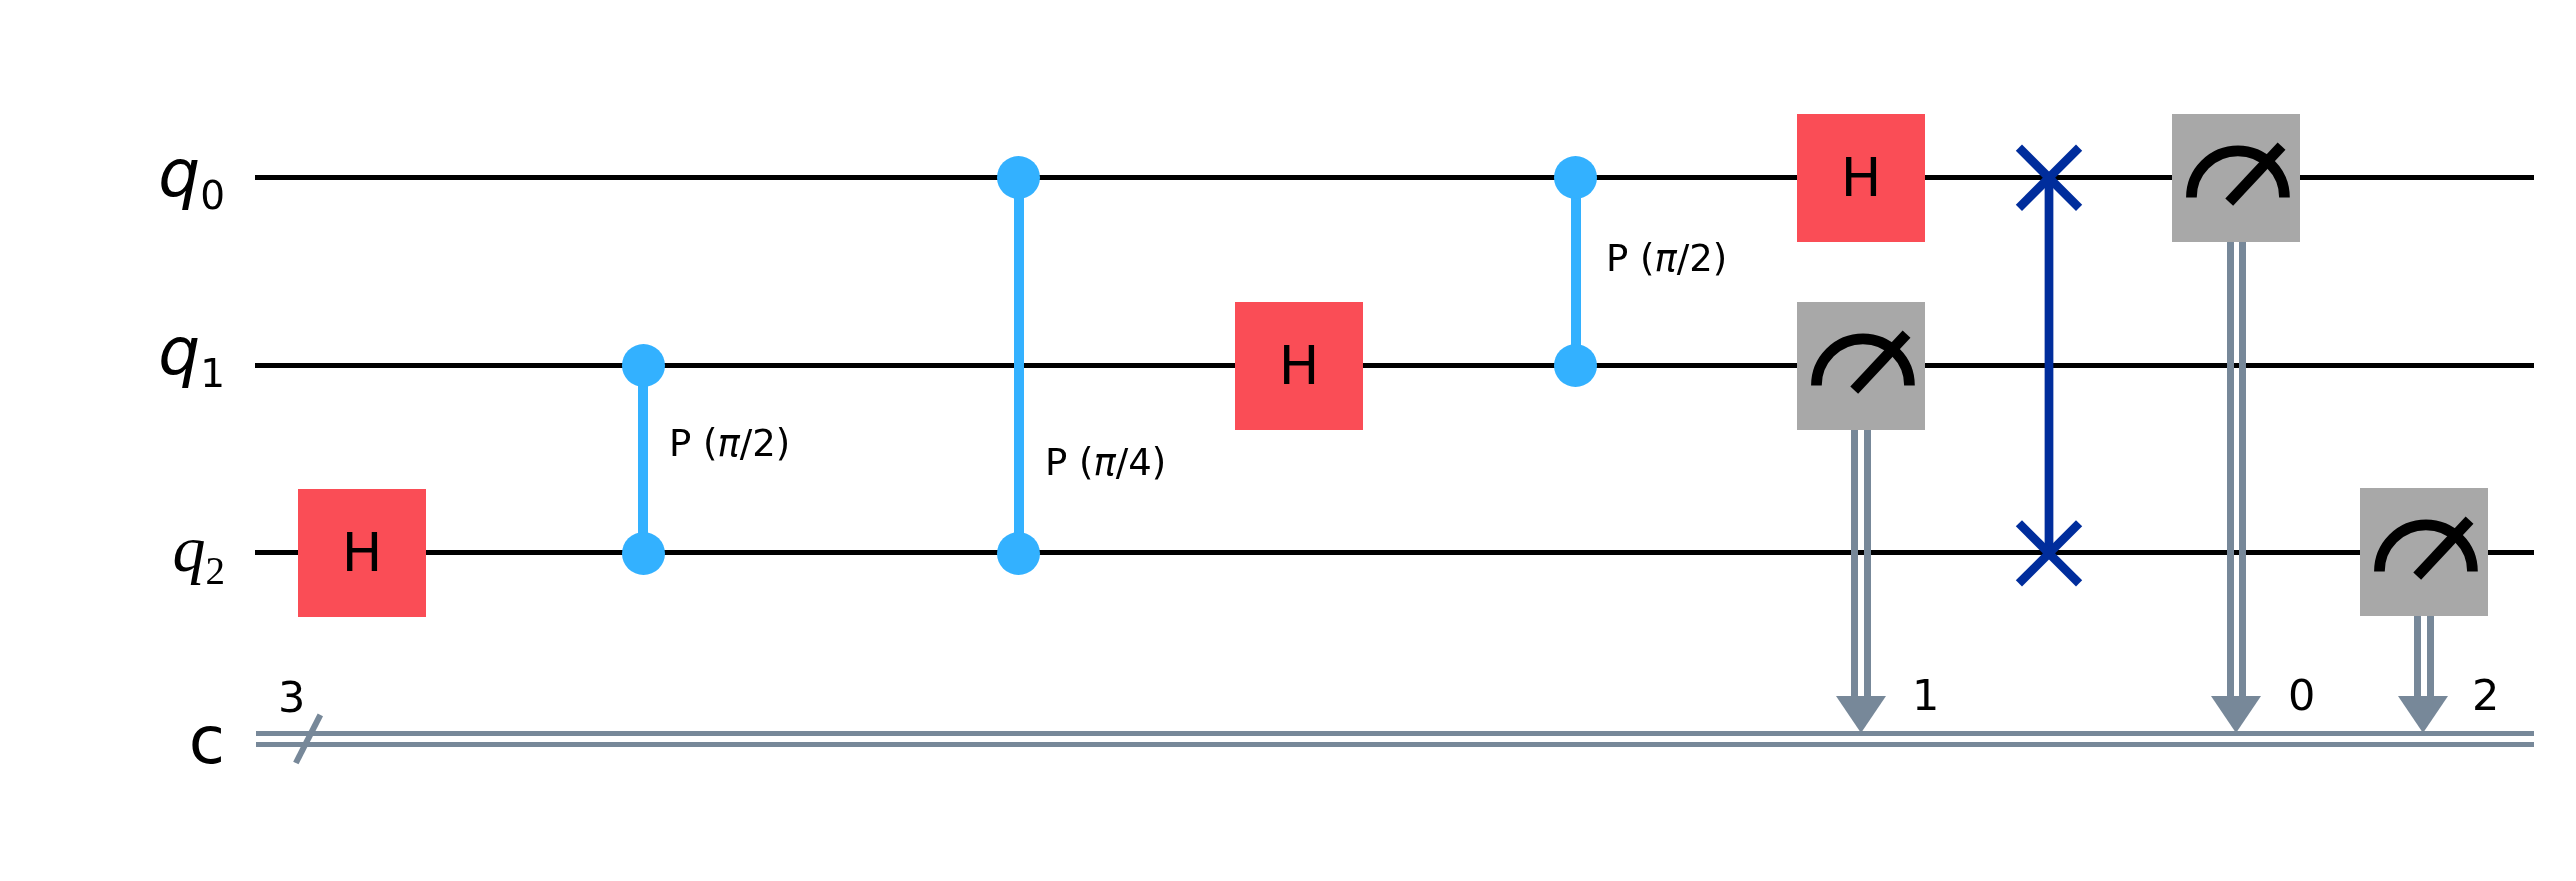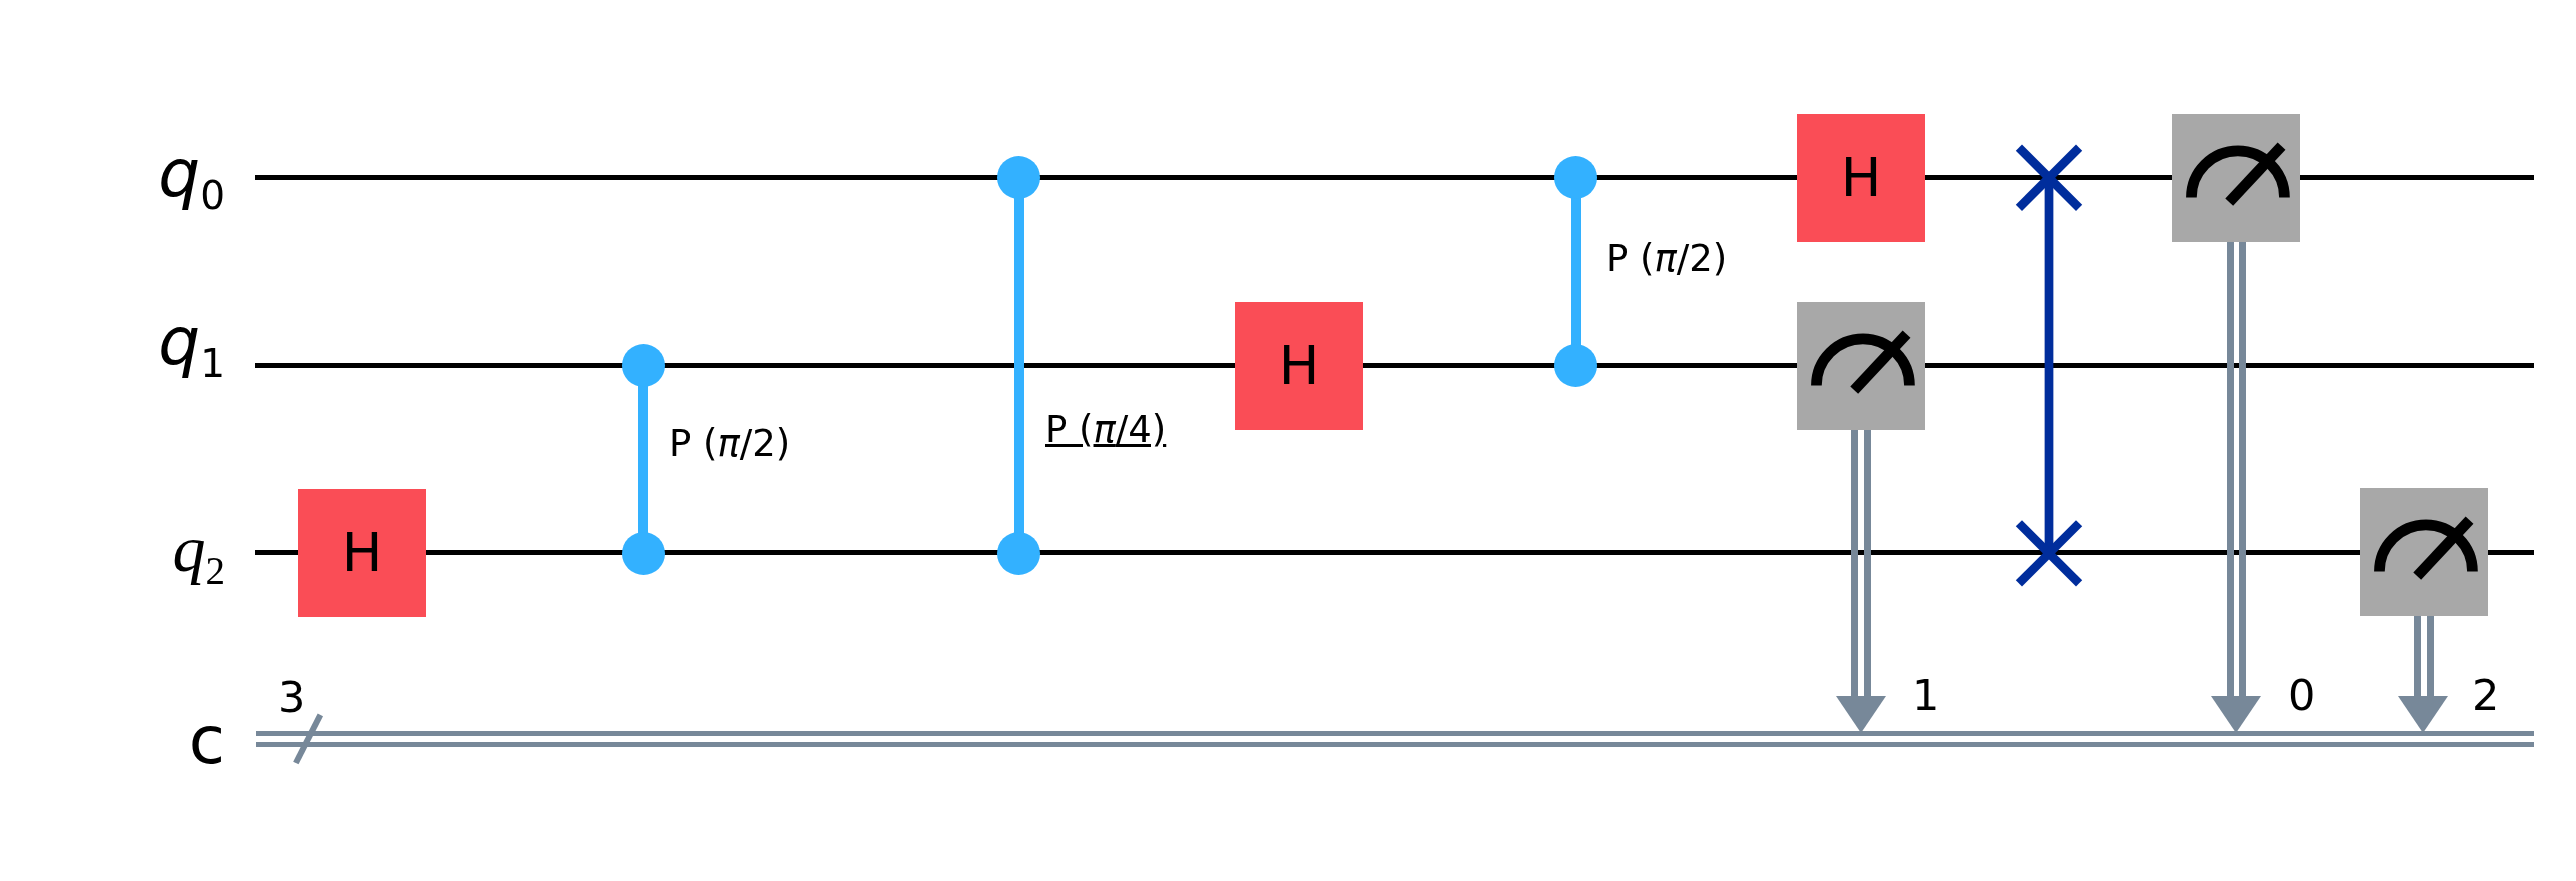--- a/index.html
+++ b/index.html
@@ -30,21 +30,21 @@
   .num-label { position:absolute; font-size:43px; line-height:1; }
   .slash { position:absolute; width:54px; height:5.8px; background:#778899; transform:rotate(-63deg); }
   svg { display:block; }
 </style>
 </head>
 <body>
 
 <div class="circuit">
 
   <div class="reg-label" style="top:178px;"><span class="qname">q</span><span class="qsub">0</span></div>
-  <div class="reg-label" style="top:346px;text-align:center;"><span class="qname">q</span><span class="qsub">1</span></div>
+  <div class="reg-label" style="top:356px;text-align:center;"><span class="qname">q</span><span class="qsub">1</span></div>
   <div class="reg-label" style="top:553px;font-family:Liberation Serif, serif;"><span class="qname">q</span><span class="qsub">2</span></div>
   <div class="reg-label" style="top:741px;"><span class="creg-name">c</span></div>
 
   <div class="qwire" style="top:175px;"></div>
   <div class="qwire" style="top:363px;"></div>
   <div class="qwire" style="top:550px;"></div>
 
   <div class="cwire" style="top:731px;"></div>
   <div class="cwire" style="top:742px;"></div>
   <div class="slash" style="left:281px; top:736px;"></div>
@@ -55,21 +55,21 @@
   </div>
 
   <div class="cp-line" style="left:638px; top:366px; height:187px;"></div>
   <div class="cp-dot" style="left:622px; top:344px;"></div>
   <div class="cp-dot" style="left:622px; top:532px;"></div>
   <div class="cp-label" style="left:669px; top:423px;"><span>P (</span><span class="pi">π</span><span>/2)</span></div>
 
   <div class="cp-line" style="left:1014px; top:178px; height:375px;"></div>
   <div class="cp-dot" style="left:997px; top:156px;"></div>
   <div class="cp-dot" style="left:997px; top:532px;"></div>
-  <div class="cp-label" style="left:1045px; top:409px;text-decoration:underline;"><span>P (</span><span class="pi">π</span><span>/4)</span></div>
+  <div class="cp-label" style="left:1045px; top:442px;"><span>P (</span><span class="pi">π</span><span>/4)</span></div>
 
   <div class="gate-box h-gate" style="left:1235px; top:302px;">
     <span>H</span>
   </div>
 
   <div class="cp-line" style="left:1571px; top:178px; height:188px;"></div>
   <div class="cp-dot" style="left:1554px; top:156px;"></div>
   <div class="cp-dot" style="left:1554px; top:344px;"></div>
   <div class="cp-label" style="left:1606px; top:238px;"><span>P (</span><span class="pi">π</span><span>/2)</span></div>
 

